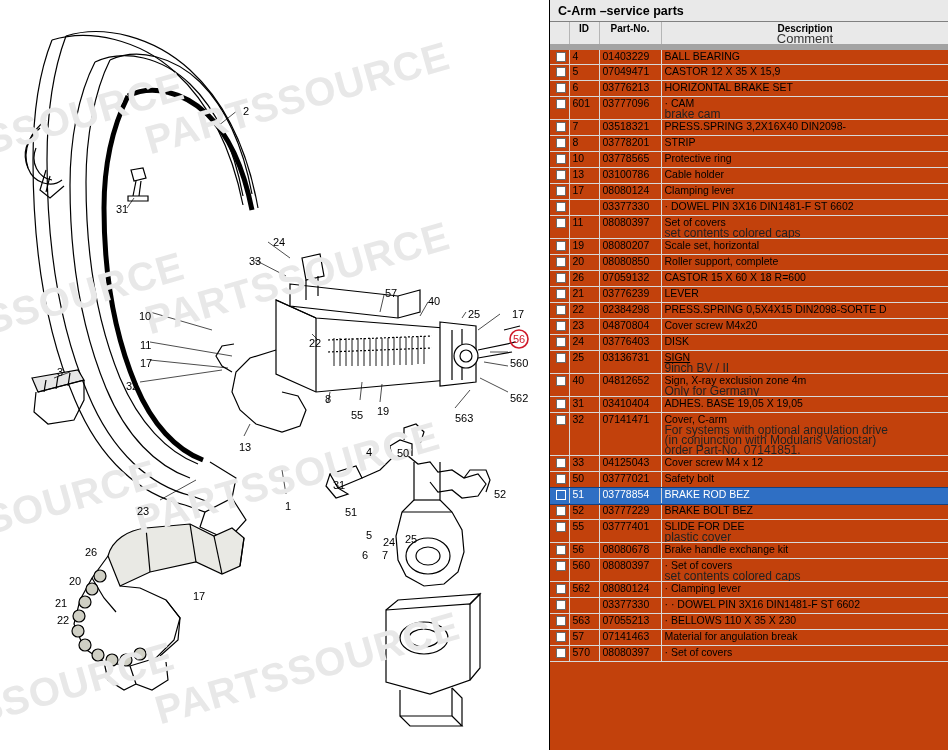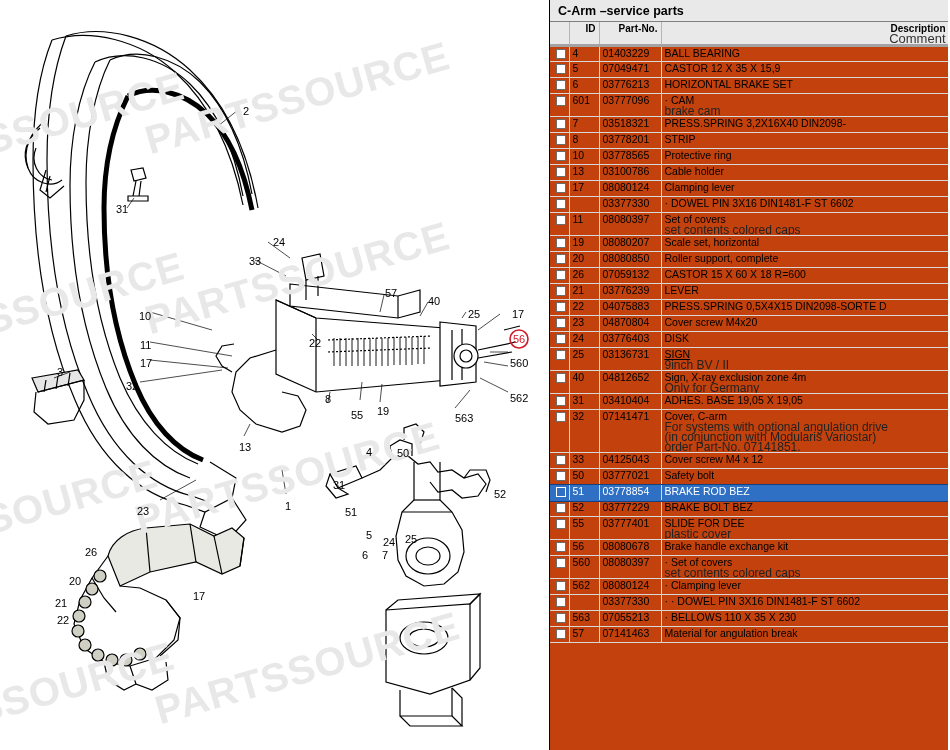--- a/index.html
+++ b/index.html
@@ -52,24 +52,24 @@
   }
   table{
     border-collapse:collapse;
     width:399px;
     table-layout:fixed;
     font-size:10.5px;
   }
   thead th{
     background:#e9e9e9;
     border-right:1px solid #b5b5b5;
-    border-bottom:3px solid #a3a3a3;
+    border-bottom:6px solid #a3a3a3;
     font-size:10px;
     font-weight:bold;
-    text-align:right;
+    text-align:center;
     padding:1px 3px;
     vertical-align:top;
     height:22px;
     box-sizing:border-box;
   }
   thead th .sub{font-weight:normal;font-size:13px;color:#333;display:block;line-height:9px;}
   col.c-chk{width:19px;}
   col.c-id{width:30px;}
   col.c-part{width:62px;}
   col.c-desc{width:288px;}
@@ -415,21 +415,21 @@
           </tr>
           <tr>
             <td><span class="chk"></span></td>
             <td class="id">21</td>
             <td class="part">03776239</td>
             <td class="desc"><span>LEVER</span></td>
           </tr>
           <tr>
             <td><span class="chk"></span></td>
             <td class="id">22</td>
-            <td class="part">04075883</td>
+            <td class="part">02384298</td>
             <td class="desc"><span>PRESS.SPRING 0,5X4X15 DIN2098-SORTE D</span></td>
           </tr>
           <tr>
             <td><span class="chk"></span></td>
             <td class="id">23</td>
             <td class="part">04870804</td>
             <td class="desc"><span>Cover screw M4x20</span></td>
           </tr>
           <tr>
             <td><span class="chk"></span></td>
@@ -520,17 +520,23 @@
             <td class="id">563</td>
             <td class="part">07055213</td>
             <td class="desc"><span>·  BELLOWS 110 X 35 X 230</span></td>
           </tr>
           <tr>
             <td><span class="chk"></span></td>
             <td class="id">57</td>
             <td class="part">07141463</td>
             <td class="desc"><span>Material for angulation break</span></td>
           </tr>
+          <tr>
+            <td><span class="chk"></span></td>
+            <td class="id">570</td>
+            <td class="part">08080397</td>
+            <td class="desc"><span>·  Set of covers</span></td>
+          </tr>
         </tbody>
     </table>
   </div>
 
 </div>
 
 </body></html>

